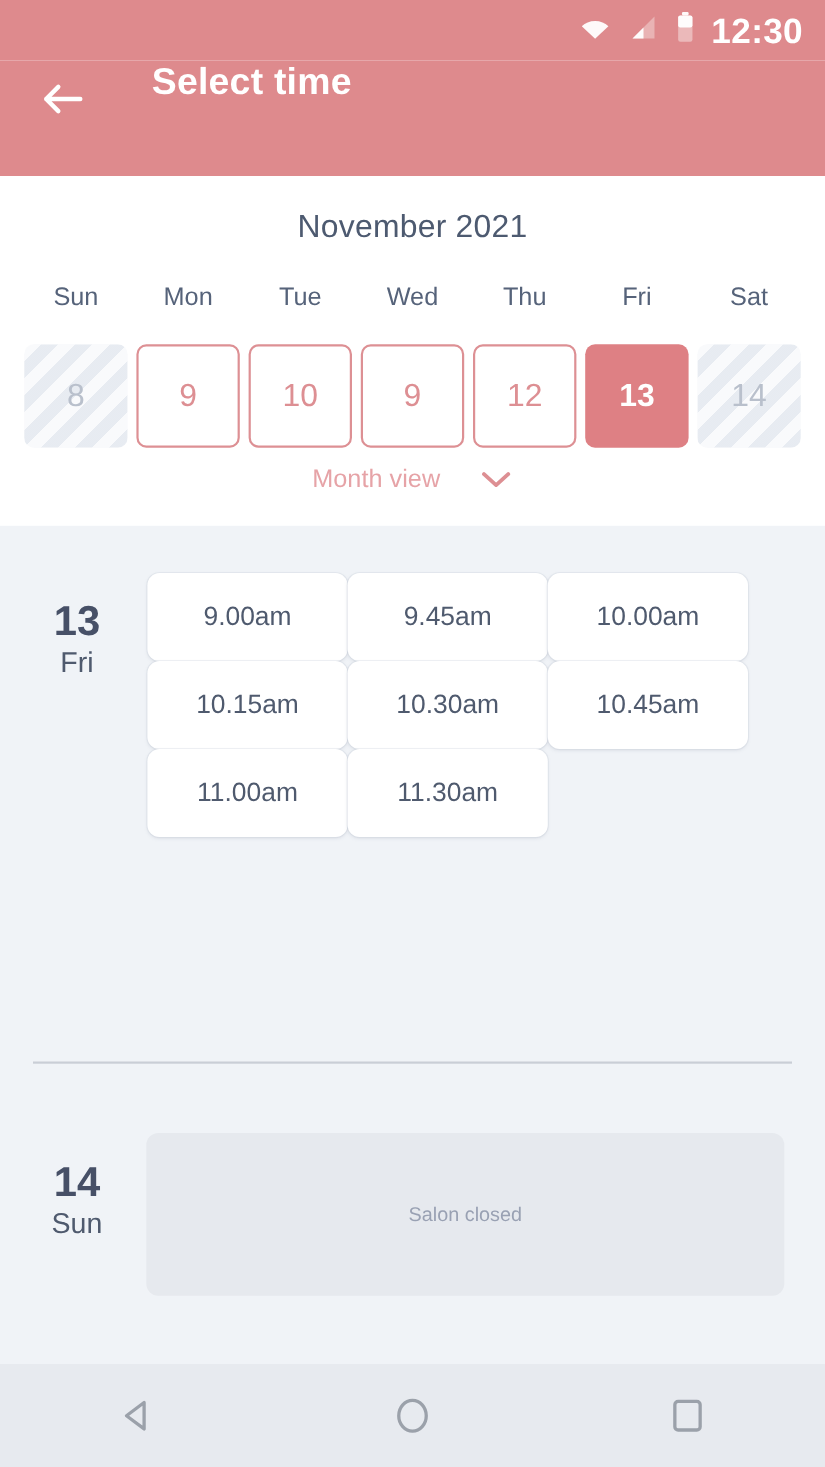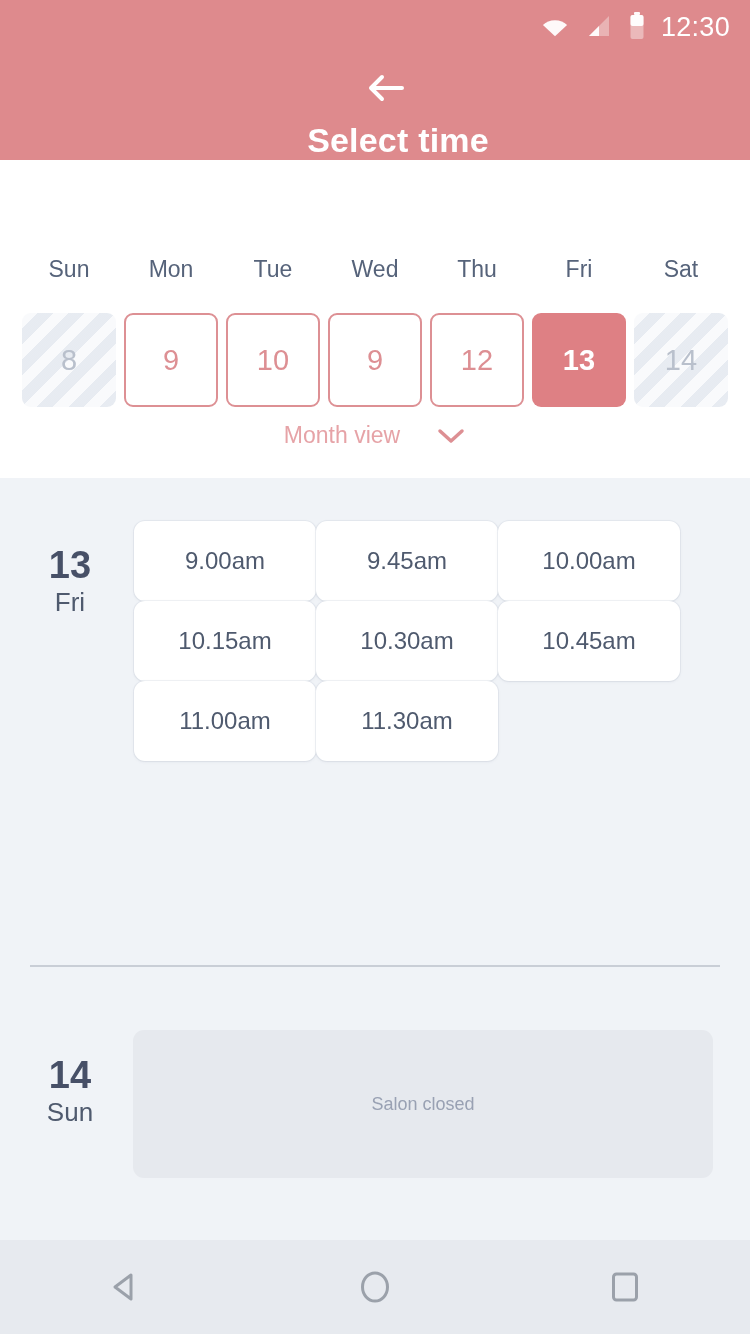--- a/index.html
+++ b/index.html
@@ -27,36 +27,35 @@
     background: #de8a8d;
     display: flex;
     align-items: center;
     justify-content: flex-end;
     padding-right: 20px;
   }
   .status-icons { display: flex; align-items: center; gap: 17px; }
   .si { display: block; }
   #status-clock {
     color: #ffffff;
-    font-size: 27px;
-    font-weight: normal;
+    font-size: 32px;
+    font-weight: bold;
     letter-spacing: 0.3px;
     margin-left: 16px;
     line-height: 1;
   }
 
   
   #app-bar {
     position: absolute;
     left: 0; top: 55px;
     width: 750px; height: 105px;
     background: #de8a8d;
     display: flex;
-    align-items: center;
-    flex-direction: column;
+    align-items: flex-start;
   }
   #back-button {
     width: 70px; height: 70px;
     margin-left: 22px;
     display: flex; align-items: center; justify-content: center;
     cursor: pointer;
   }
   #app-bar-title {
     color: #ffffff;
     font-size: 34px;
@@ -275,20 +274,21 @@
     <div id="back-button">
       <svg width="44" height="36" viewBox="0 0 44 36">
         <path d="M38 18 L7 18 M18 7 L7 18 L18 29" fill="none" stroke="#ffffff" stroke-width="4" stroke-linecap="round" stroke-linejoin="round"></path>
       </svg>
     </div>
     <div id="app-bar-title">Select time</div>
   </div>
 
   <div id="calendar-panel">
 
+    <div id="month-title">November 2021</div>
 
     <div id="weekday-row">
       <div class="weekday-cell">Sun</div>
       <div class="weekday-cell">Mon</div>
       <div class="weekday-cell">Tue</div>
       <div class="weekday-cell">Wed</div>
       <div class="weekday-cell">Thu</div>
       <div class="weekday-cell">Fri</div>
       <div class="weekday-cell">Sat</div>
     </div>

